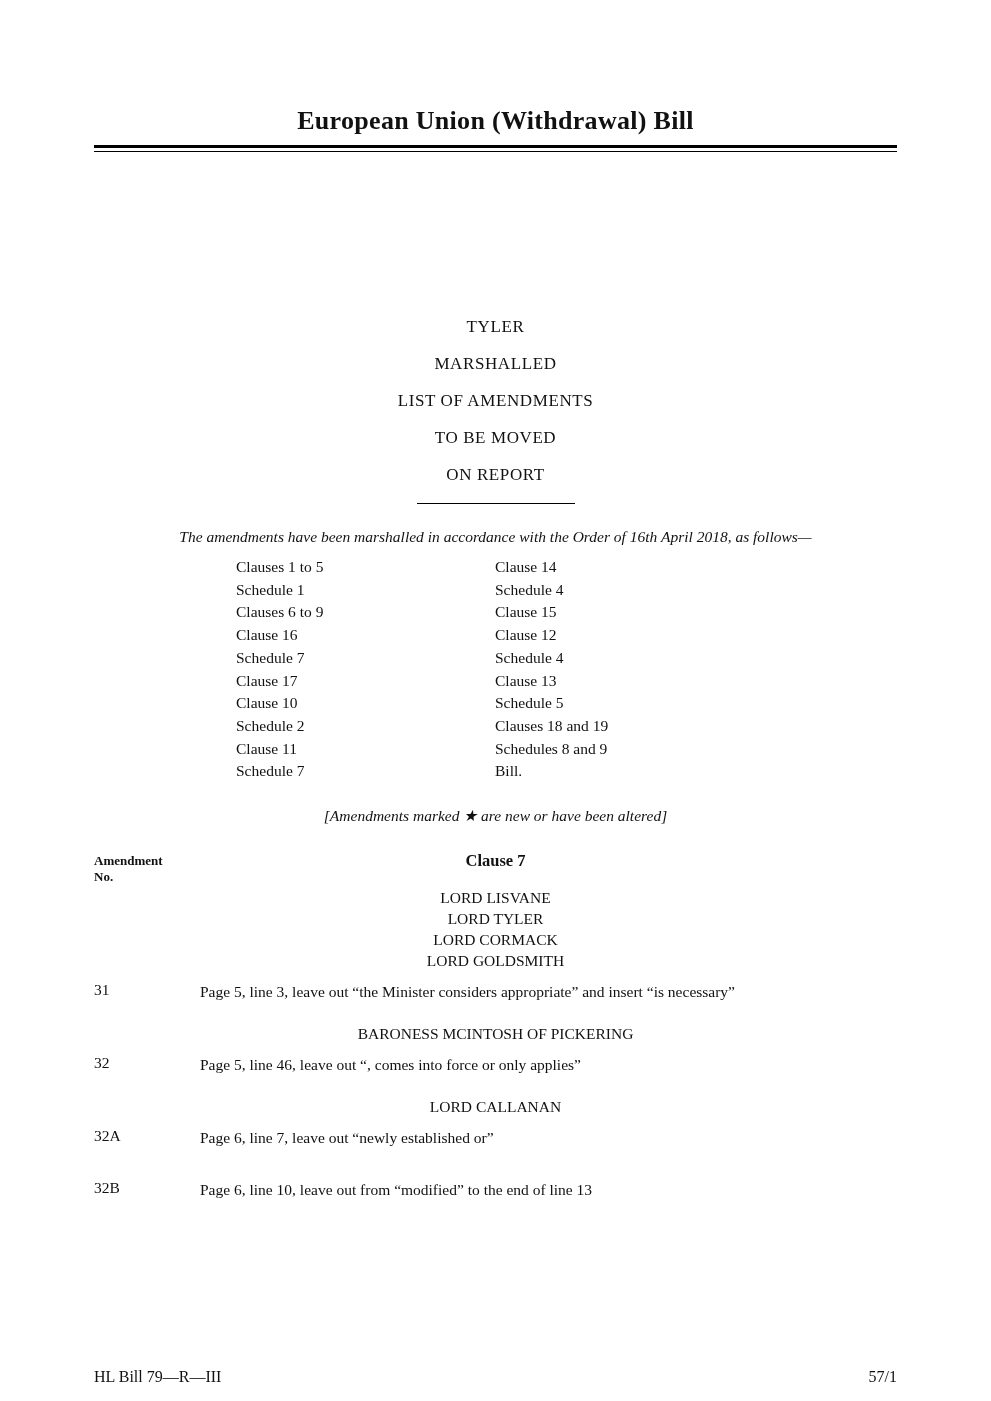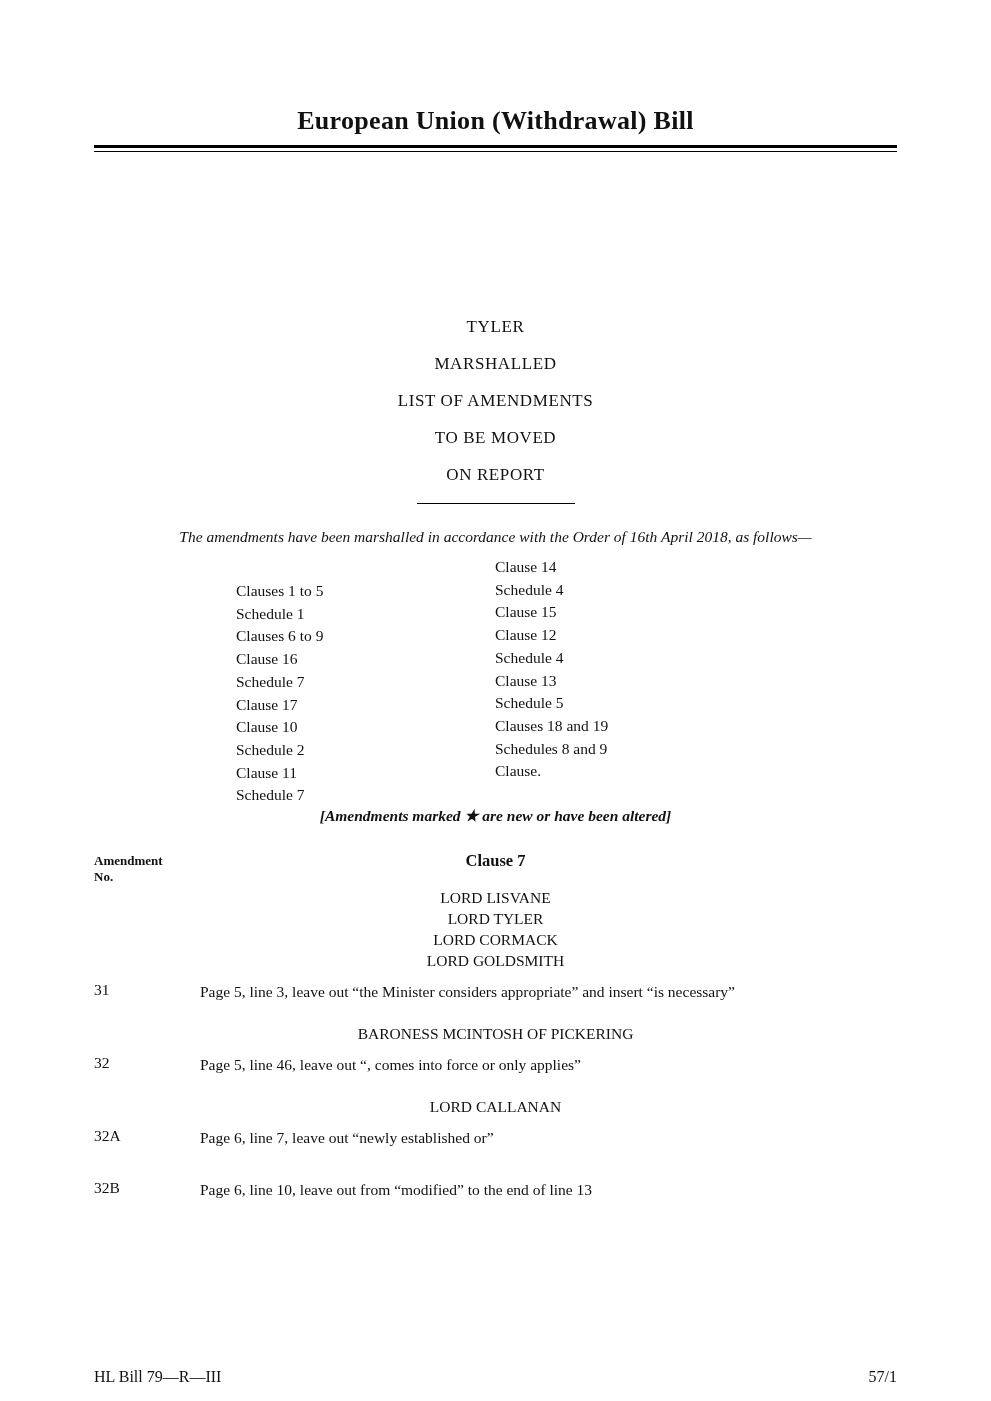--- a/index.html
+++ b/index.html
@@ -50,28 +50,27 @@
     font-size: 15.5px;
   }
 
   .order-cols {
     margin-top: 10px;
     display: flex;
     padding-left: 142px;
     font-size: 15.5px;
   }
   .order-cols .col { line-height: 22.7px; }
-  .order-cols .col-left { width: 259px; margin-top: 24px; }
+  .order-cols .col-left { width: 259px; }
 
   .star-note {
-    margin-top: 0;
+    margin-top: 24px;
     text-align: center;
     font-style: italic;
     font-size: 15.5px;
-    font-weight: bold;
   }
 
   .amendment-head {
     margin-top: 26px;
     position: relative;
     min-height: 34px;
   }
   .amendment-label {
     position: absolute;
     left: 0; top: 2px;
@@ -154,21 +153,21 @@
       <div class="col col-right">
         <div>Clause 14</div>
         <div>Schedule 4</div>
         <div>Clause 15</div>
         <div>Clause 12</div>
         <div>Schedule 4</div>
         <div>Clause 13</div>
         <div>Schedule 5</div>
         <div>Clauses 18 and 19</div>
         <div>Schedules 8 and 9</div>
-        <div>Clause.</div>
+        <div>Bill.</div>
       </div>
     </div>
 
     <div class="star-note">[Amendments marked ★ are new or have been altered]</div>
 
     <div class="amendment-head">
       <div class="amendment-label">
         <div>Amendment</div>
         <div>No.</div>
       </div>

